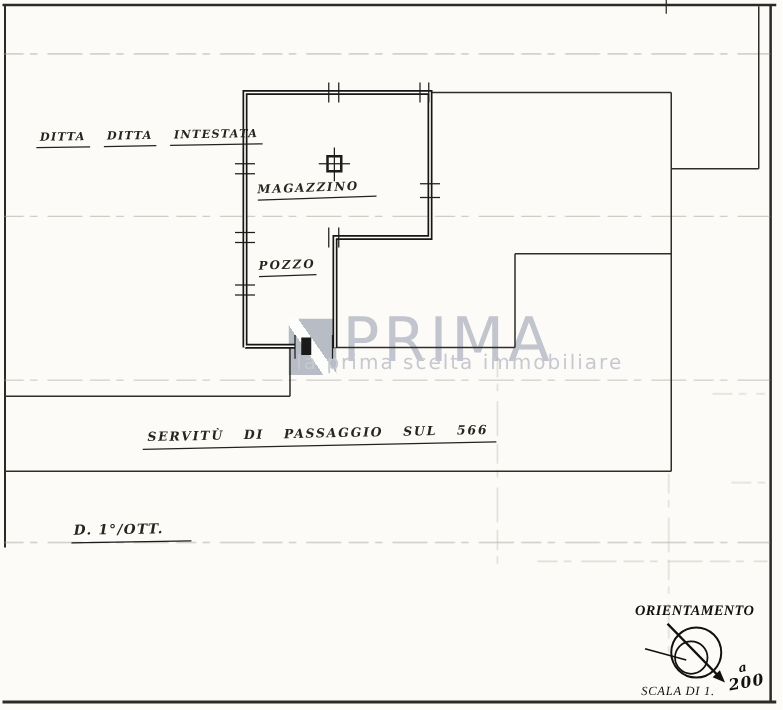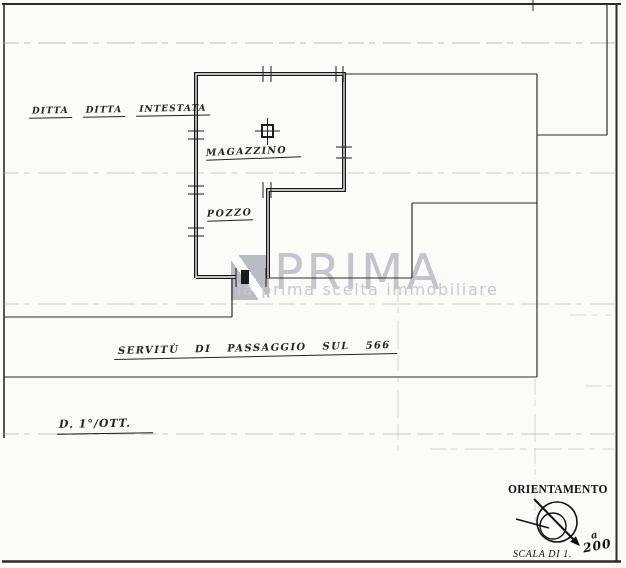--- a/index.html
+++ b/index.html
@@ -18,21 +18,21 @@
   .uword{display:inline-block;border-bottom:1.4px solid #24241f;padding:0 3px 2px 3px;margin-right:11px;}
   .uline{border-bottom:1.4px solid #24241f;padding-bottom:2px;display:inline-block;}
   .owner-note{left:29px;top:104px;font-size:9px;letter-spacing:1px;transform:rotate(-1deg);}
   .room1{left:206px;top:145px;font-size:9.5px;letter-spacing:1.4px;transform:rotate(-2deg);}
   .room1 .uline{padding-right:14px;}
   .room2{left:207px;top:207px;font-size:9.5px;letter-spacing:1.6px;transform:rotate(-2deg);}
   .easement{left:114px;top:342px;font-size:10px;letter-spacing:1.4px;word-spacing:11px;
     border-bottom:1.5px solid #24241f;padding:0 6px 3px 4px;transform:rotate(-1.2deg);}
   .floor-note{left:57px;top:417px;font-size:11px;letter-spacing:1px;
     border-bottom:1.7px solid #1a1a1a;padding:0 22px 3px 2px;transform:rotate(-1deg);}
-  .orient-title{left:508px;top:483px;font-size:11.5px;font-weight:bold;
+  .orient-title{left:508px;top:483px;font-size:11.5px;font-weight:bold;font-style:italic;
     font-family:"Liberation Serif",serif;letter-spacing:0.3px;color:#111;}
   .scale-label{left:513px;top:548px;font-size:10px;font-weight:normal;font-style:italic;
     font-family:"Liberation Serif",serif;letter-spacing:0.6px;color:#111;}
   .scale-frac{left:582px;top:530px;transform:rotate(-10deg);line-height:1;text-align:left;
     font-family:"DejaVu Serif",serif;font-style:italic;font-weight:bold;color:#111;}
   .scale-frac .top{display:block;font-size:10px;margin-left:10px;}
   .scale-frac .bottom{display:block;font-size:12.5px;letter-spacing:1px;}
   .watermark{position:absolute;left:231px;top:250px;z-index:1;display:flex;align-items:flex-start;}
   .wm-icon{width:38px;height:45px;margin-top:5px;
     background:linear-gradient(55deg,#b8bcc5 40%,#fdfdfb 40%,#fdfdfb 56%,#b8bcc5 56%);}

